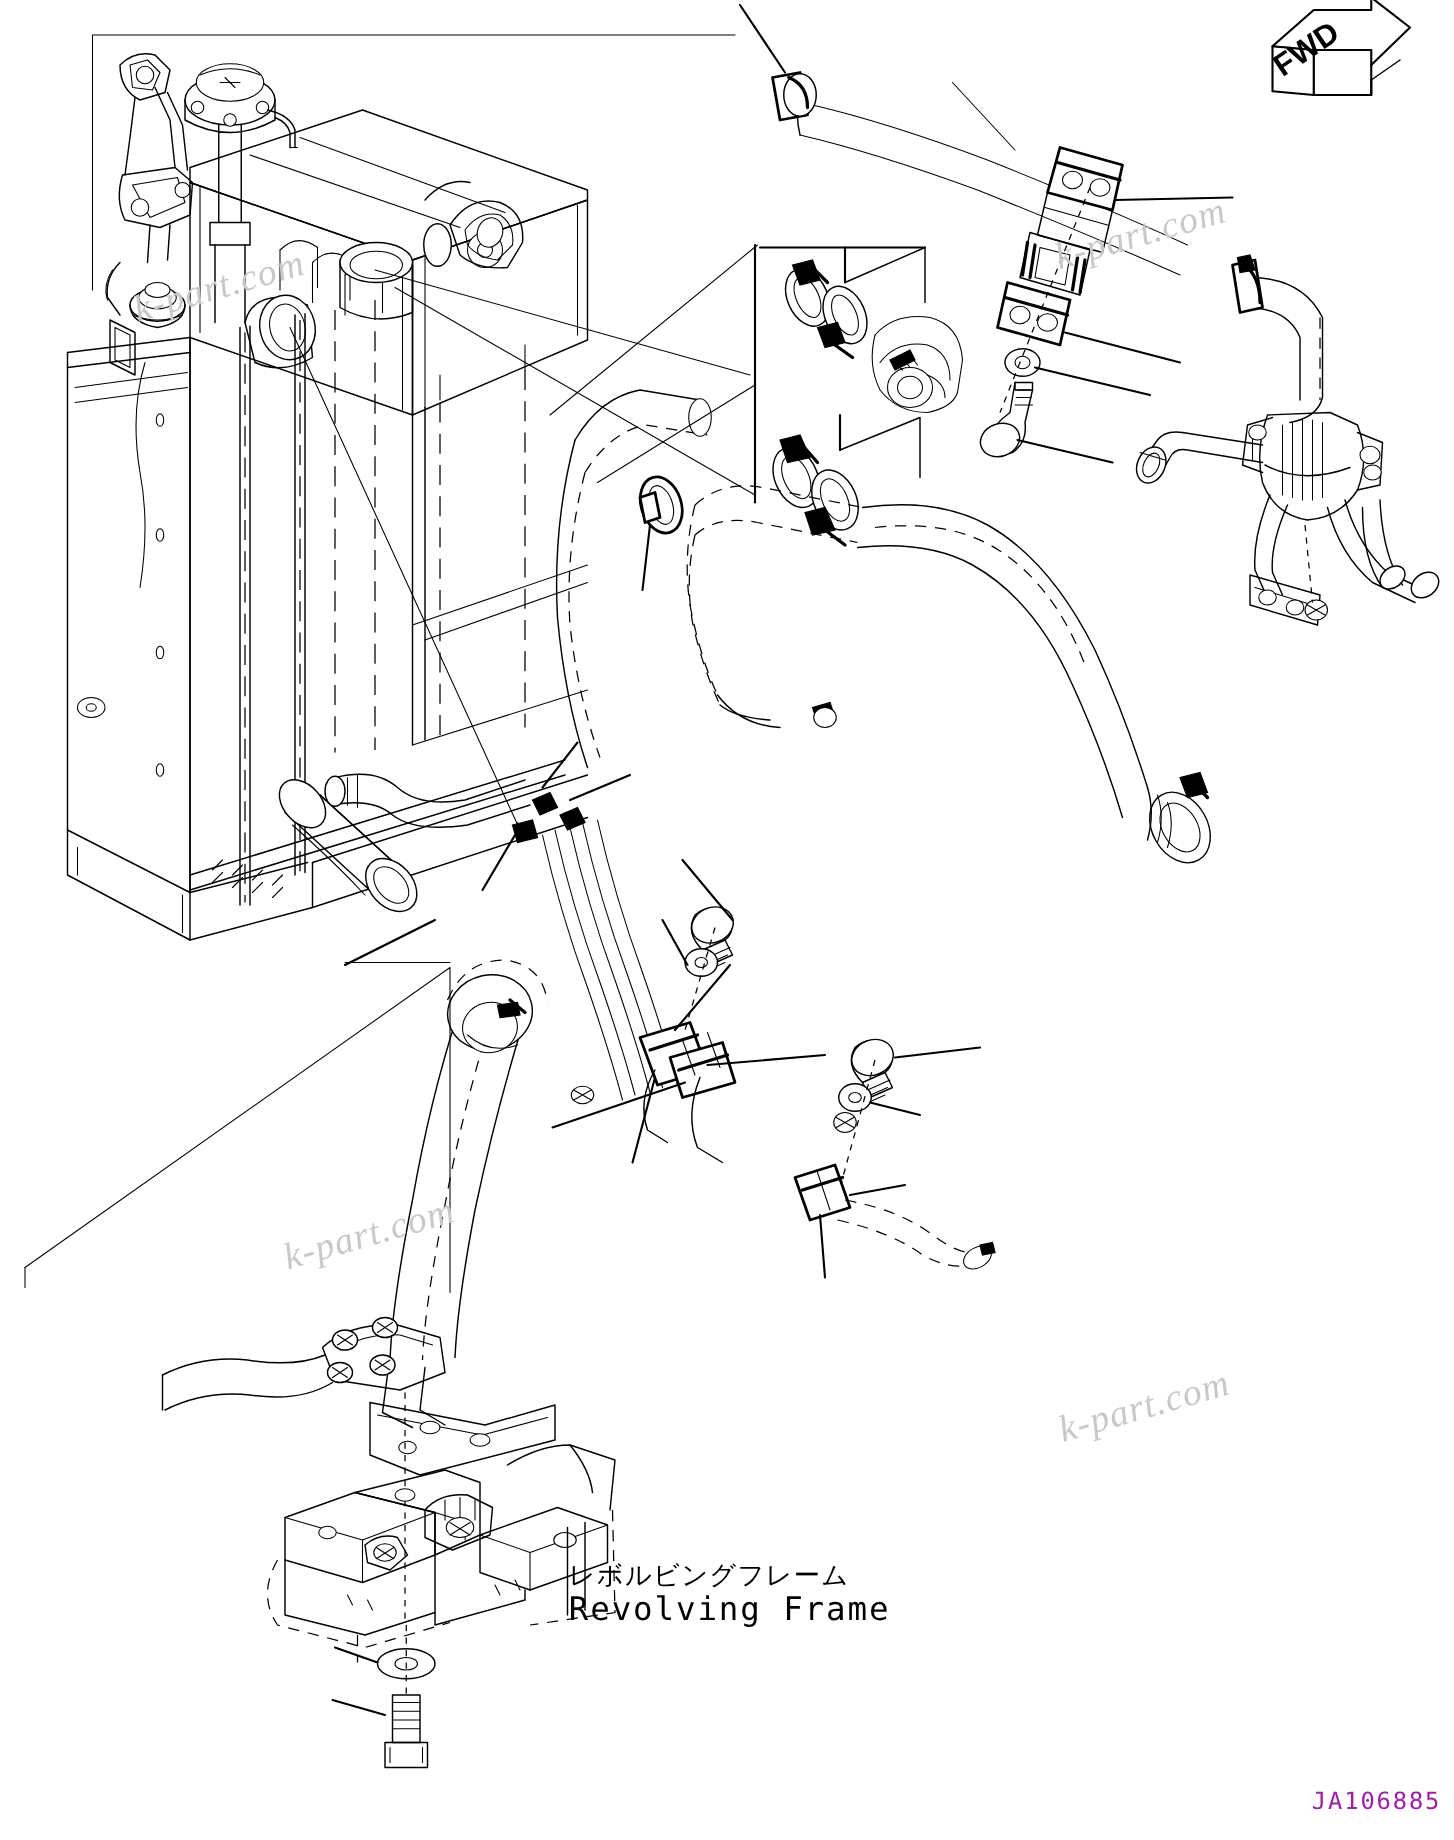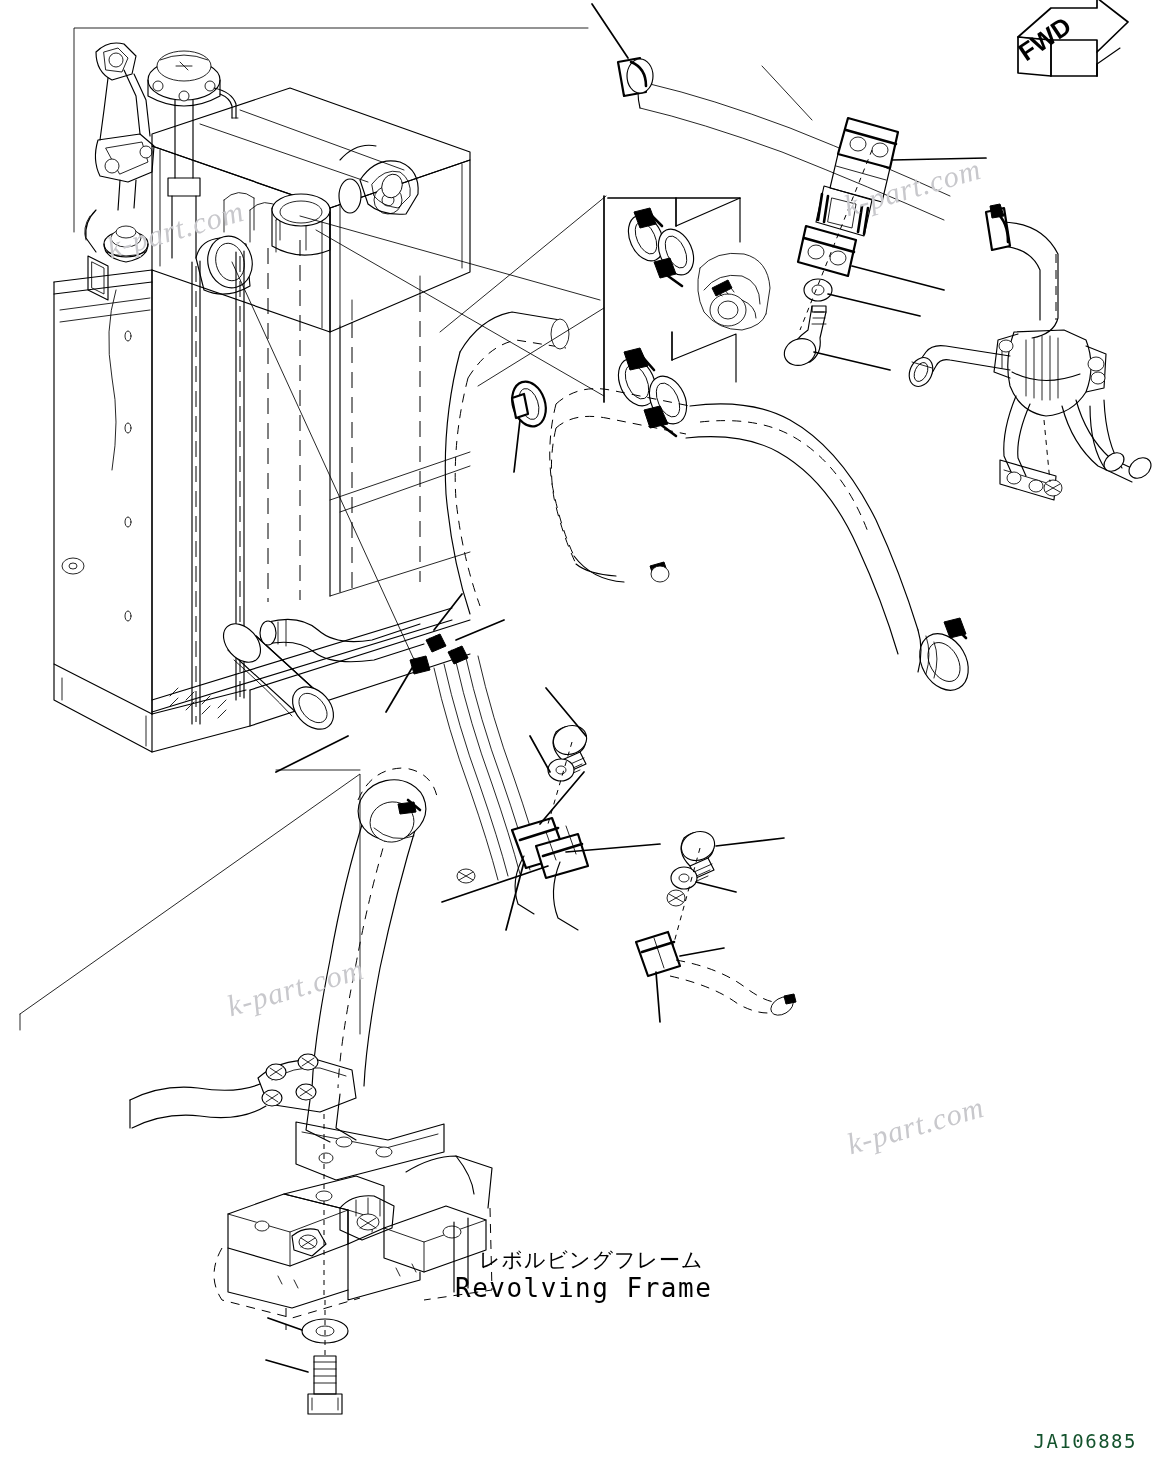--- a/index.html
+++ b/index.html
@@ -32,35 +32,35 @@
     font-style:italic;
     font-size:30px;
     letter-spacing:1px;
     white-space:nowrap;
     transform-origin:left center;
     user-select:none;
     pointer-events:none;
   }
   .partno{
     position:absolute;
-    right:26px;bottom:20px;
+    right:10px;bottom:20px;
     font-family:"DejaVu Sans Mono","Liberation Mono",monospace;
     font-size:19px;
     letter-spacing:1.5px;
-    color:#14532d;
+    color:#a21caf;
   }
   .framelbl{
     position:absolute;
     left:455px;top:1248px;
     line-height:1.18;
     color:#000;
   }
   .framelbl .jp{
     font-family:"DejaVu Sans","Liberation Sans",sans-serif;
-    font-size:21px;letter-spacing:1px;padding-left:24px;
+    font-size:21px;letter-spacing:1px;
   }
   .framelbl .en{
     font-family:"DejaVu Sans Mono","Liberation Mono",monospace;
     font-size:26px;letter-spacing:1.5px;
   }
   .fwdtxt{
     font-family:"Liberation Sans",sans-serif;
     font-size:25px;font-weight:bold;fill:#000;
   }
 </style>

